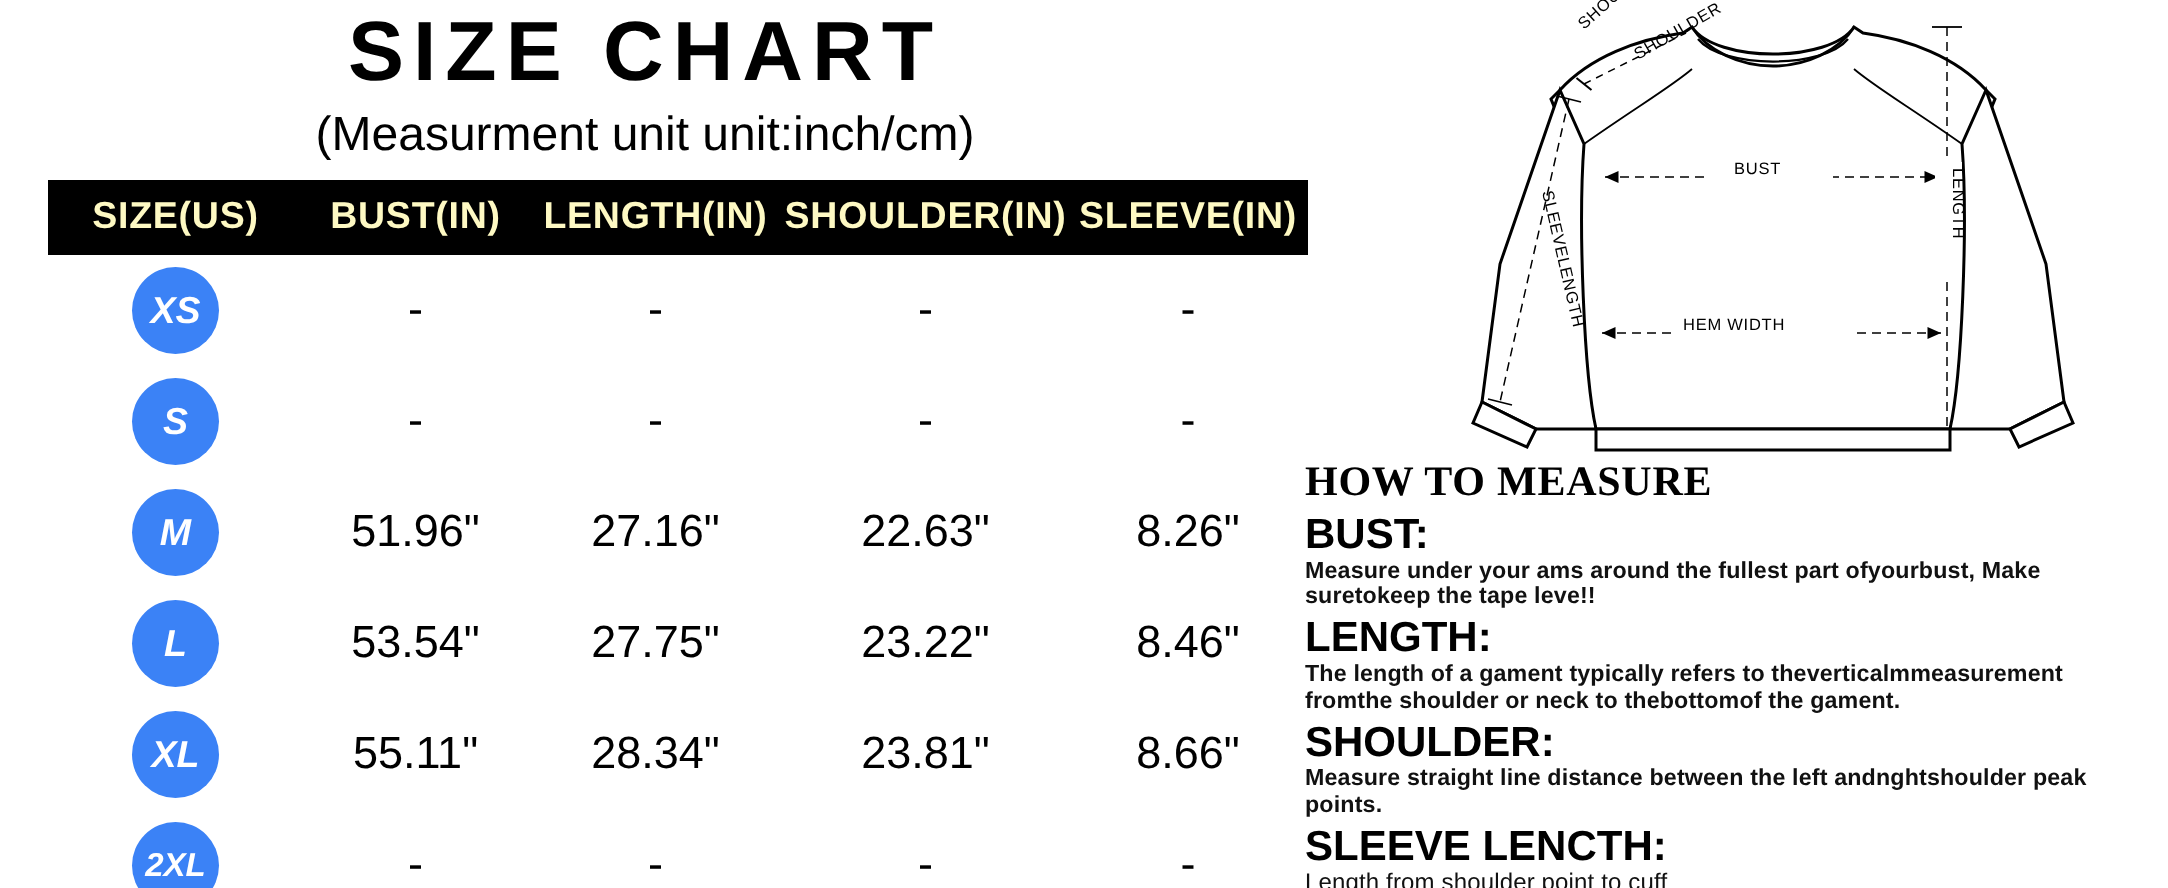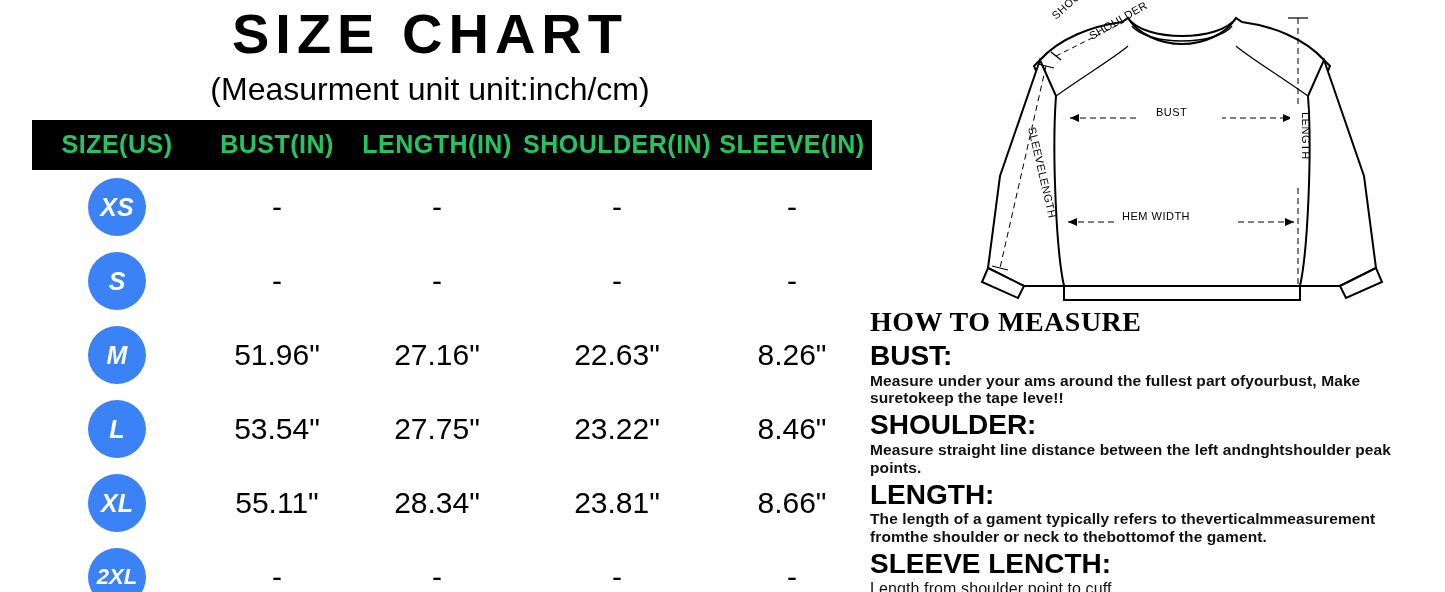--- a/index.html
+++ b/index.html
@@ -47,21 +47,21 @@
 
   table.size-table {
     border-collapse: collapse;
     margin-top: 12px;
     margin-left: 32px;
     width: 810px;
     table-layout: fixed;
   }
   table.size-table thead th {
     background: #000000;
-    color: #22c55e;
+    color: #fef9c3;
     font-size: 25px;
     font-weight: bold;
     padding: 10px 0 11px 0;
     text-align: center;
     letter-spacing: 0.5px;
   }
   table.size-table thead th.col-size { width: 170px; }
   table.size-table thead th.col-bust { width: 150px; margin-top: 23px; }
   table.size-table thead th.col-length { width: 170px; }
   table.size-table thead th.col-shoulder { width: 190px; }
@@ -274,27 +274,27 @@
     </div>
 
     <div class="how-title">HOW TO MEASURE</div>
 
     <div class="measure-block">
       <div class="m-head">BUST:</div>
       <div class="m-body">Measure under your ams around the fullest part ofyourbust, Make suretokeep the tape leve!!</div>
     </div>
 
     <div class="measure-block">
+      <div class="m-head">LENGTH:</div>
+      <div class="m-body">The length of a gament typically refers to theverticalmmeasurement fromthe shoulder or neck to thebottomof the gament.</div>
+    </div>
+
+    <div class="measure-block">
       <div class="m-head">SHOULDER:</div>
       <div class="m-body">Measure straight line distance between the left andnghtshoulder peak points.</div>
-    </div>
-
-    <div class="measure-block">
-      <div class="m-head">LENGTH:</div>
-      <div class="m-body">The length of a gament typically refers to theverticalmmeasurement fromthe shoulder or neck to thebottomof the gament.</div>
     </div>
 
     <div class="measure-block">
       <div class="m-head">SLEEVE LENCTH:</div>
       <div class="m-body light">Length from shoulder point to cuff</div>
     </div>
 
     <div class="note-box">
       <div class="note-title">NOTE:</div>
 

